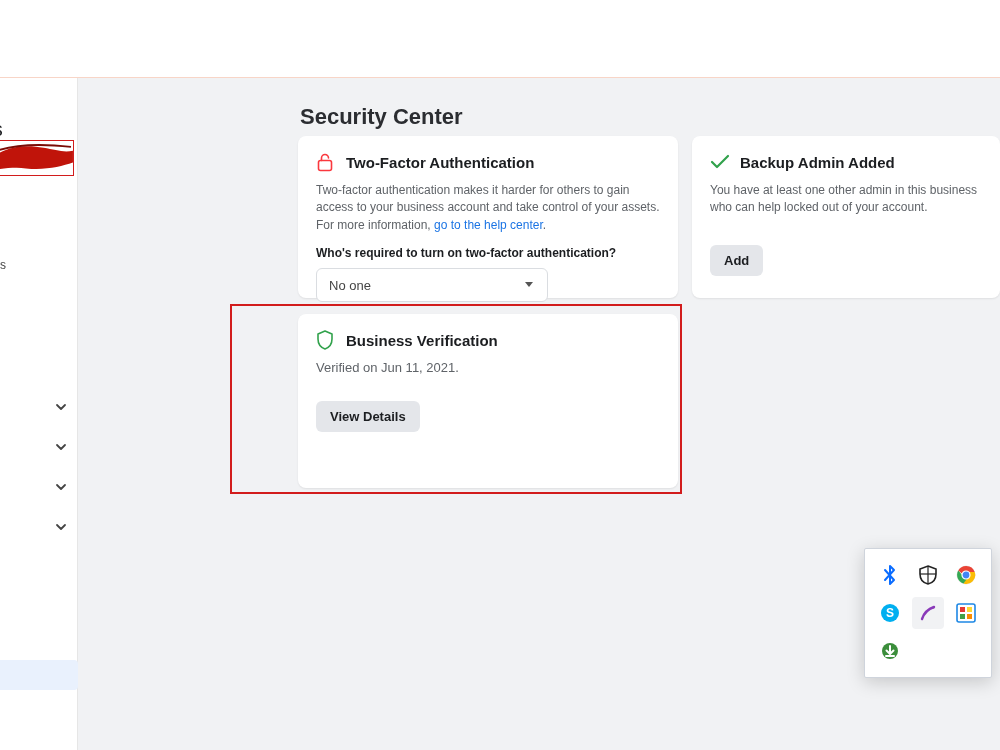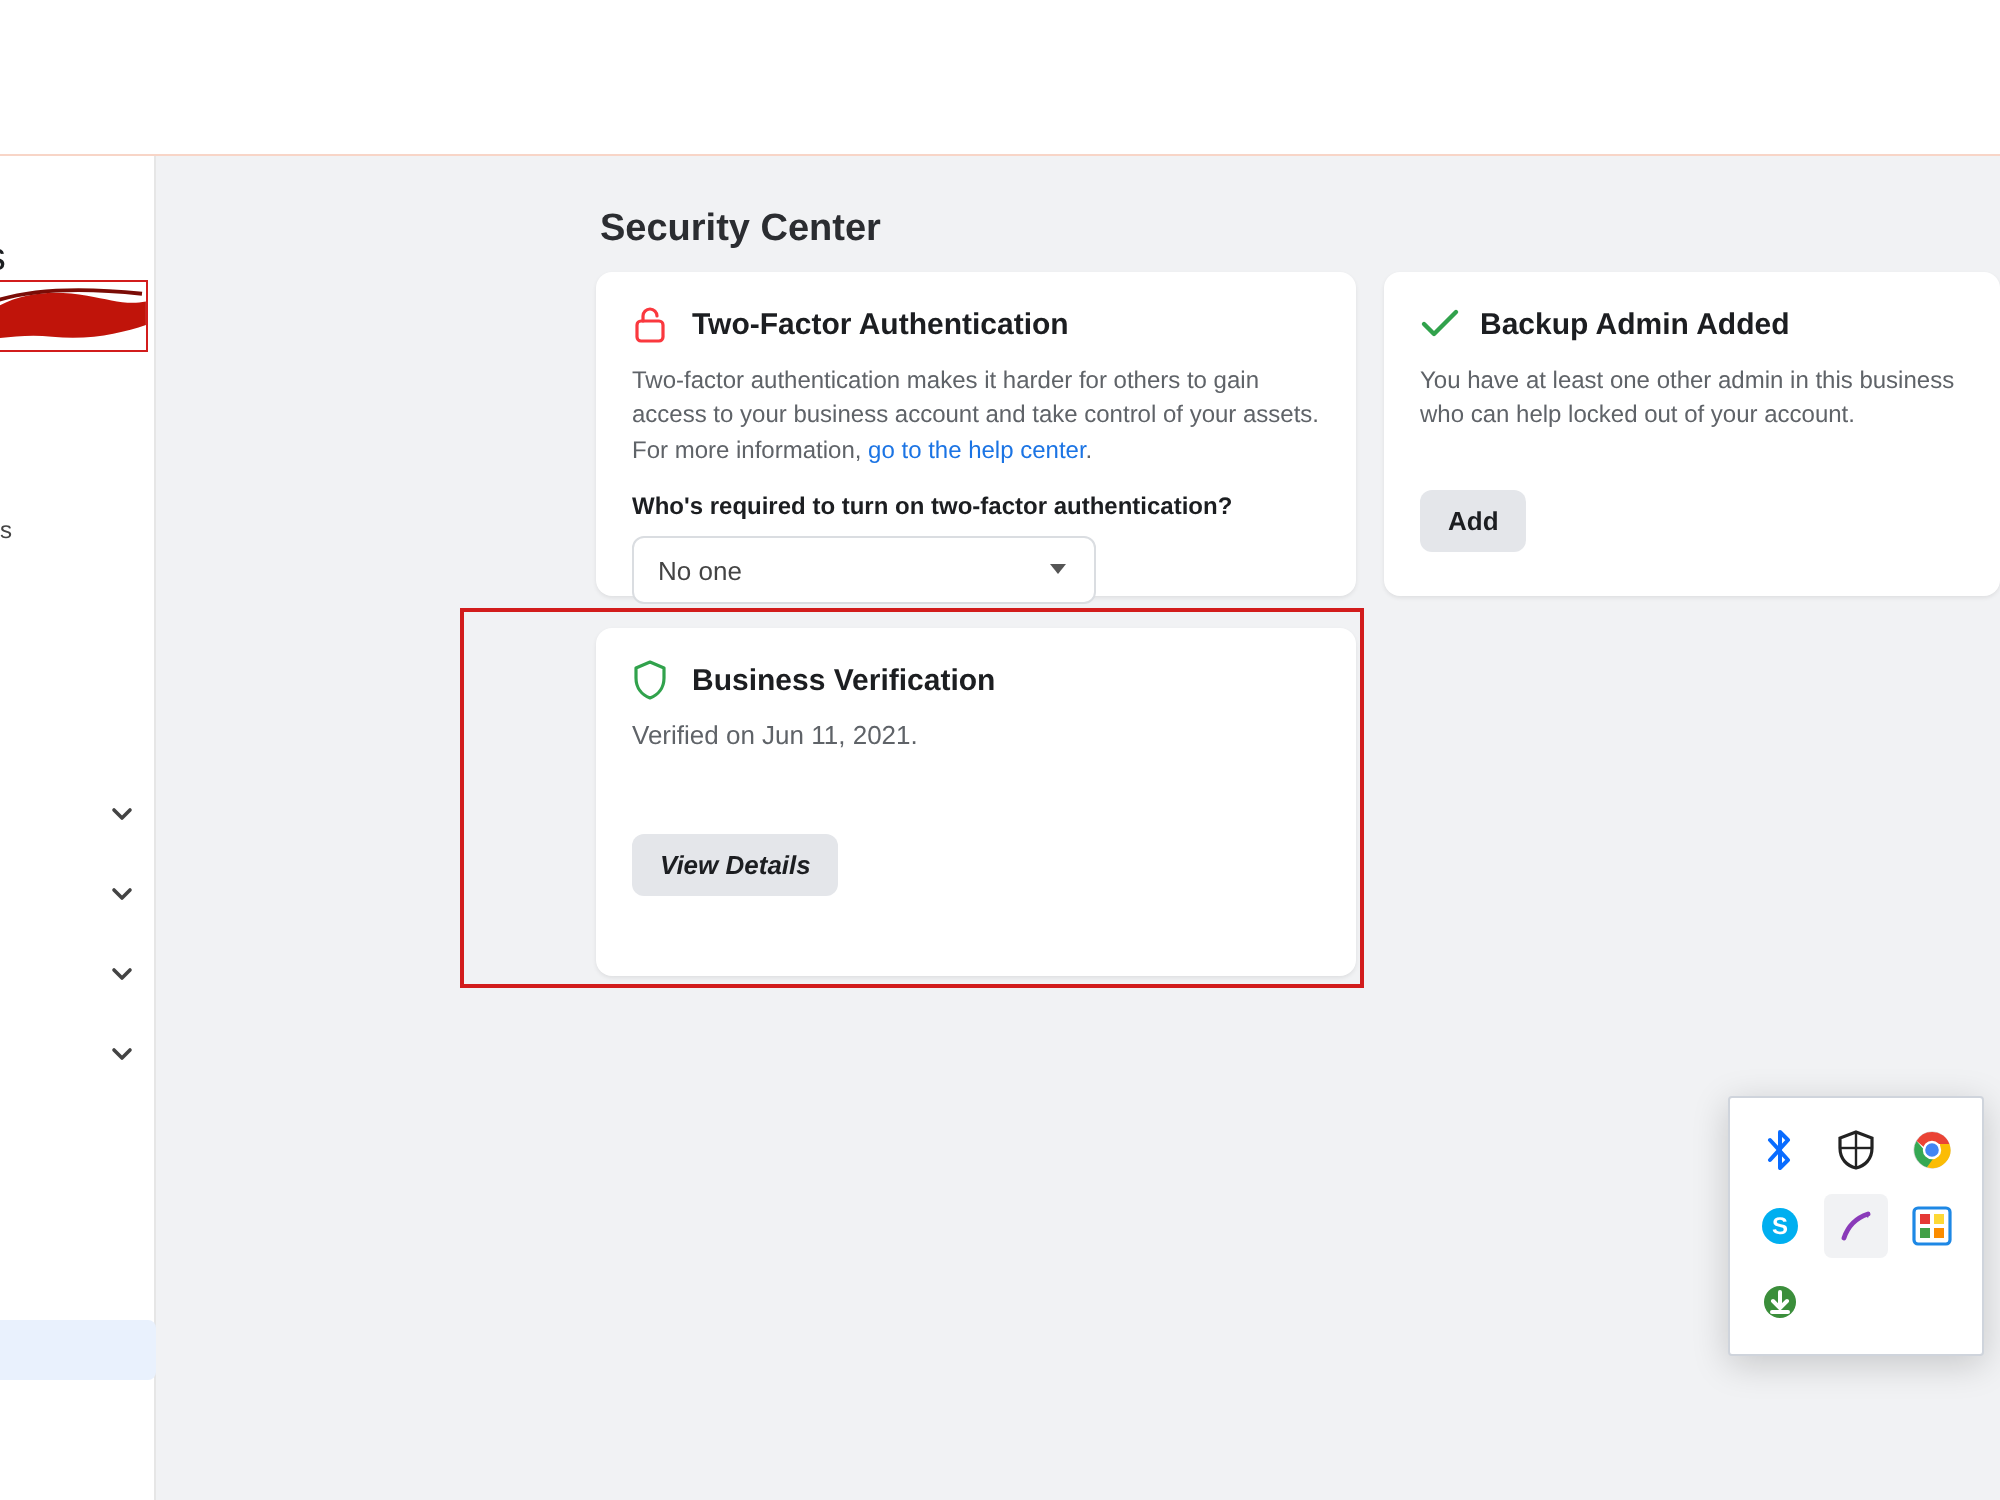--- a/index.html
+++ b/index.html
@@ -49,21 +49,21 @@
   
   .main {
     position: absolute; left: 78px; top: 78px;
     right: 0; bottom: 0;
     background: #f1f2f4;
     padding: 20px 0 0 0;
   }
 
   .page-title {
     position: absolute; left: 222px; top: 26px;
-    font-size: 19px; font-weight: 700; color: #2b2d31;
+    font-size: 22px; font-weight: 700; color: #2b2d31;
   }
 
   .card {
     position: absolute;
     background: #fff;
     border-radius: 8px;
     box-shadow: 0 1px 2px rgba(0,0,0,0.08);
     padding: 16px 18px;
   }
 
@@ -91,21 +91,21 @@
     background: #e4e6ea; color: #1c1e21;
     border: none; border-radius: 6px;
     font-size: 13px; font-weight: 600;
     padding: 8px 14px; cursor: pointer;
   }
   .card-backup .btn { margin-top: 28px; }
 
   
   .card-biz { left: 220px; top: 236px; width: 380px; height: 174px; }
   .card-biz .status { font-size: 13px; color: #5f6368; margin-top: 10px; }
-  .card-biz .btn { margin-top: 42px; font-style: italic; }
+  .card-biz .btn { margin-top: 26px; }
 
   
   .red-frame {
     position: absolute;
     left: 152px; top: 226px;
     width: 452px; height: 190px;
     border: 2.5px solid #d21c1c;
     pointer-events: none;
   }
 

